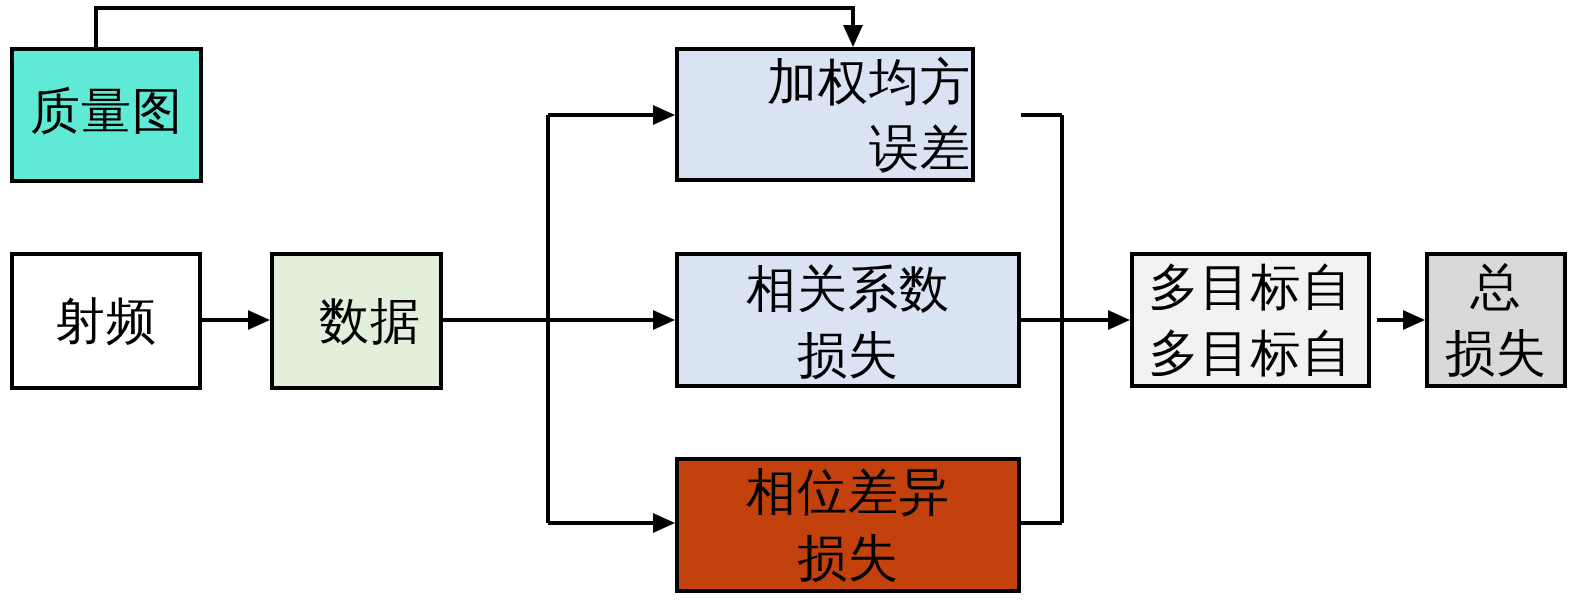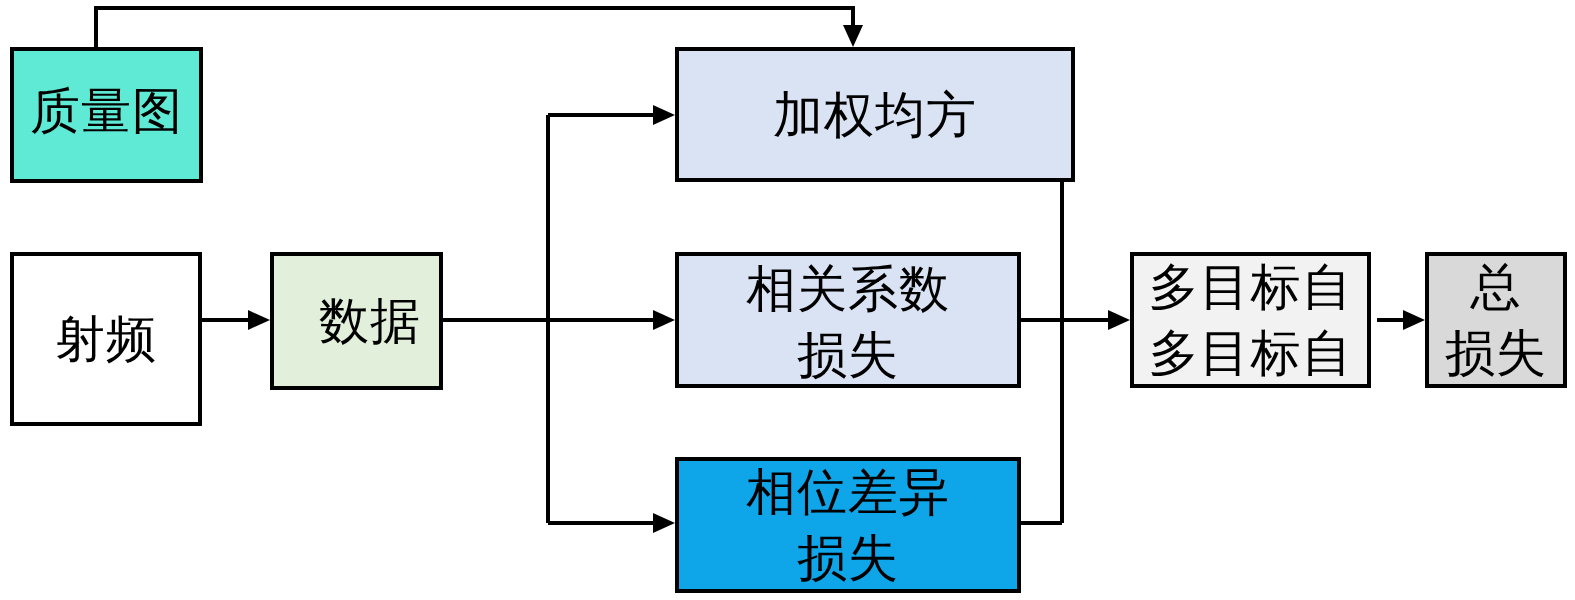--- a/index.html
+++ b/index.html
@@ -40,23 +40,23 @@
     justify-content: center;
     text-align: center;
     color: #000000;
     font-size: 50px;
     line-height: 66px;
     letter-spacing: 1px;
     white-space: nowrap;
   }
   
   #node-quality-map        { left: 10px;   top: 47px;  width: 193px; height: 136px; }
-  #node-rf-signal          { left: 10px;   top: 252px; width: 192px; height: 174px; }
+  #node-rf-signal          { left: 10px;   top: 252px; width: 192px; height: 138px; }
   #node-data-normalization { left: 270px;  top: 252px; width: 173px; height: 138px; }
-  #node-weighted-mse       { left: 675px;  top: 47px;  width: 400px; height: 135px; }
+  #node-weighted-mse       { left: 675px;  top: 47px;  width: 300px; height: 135px; align-items: flex-end; }
   #node-correlation-loss   { left: 675px;  top: 252px; width: 346px; height: 136px; }
   #node-phase-loss         { left: 675px;  top: 457px; width: 346px; height: 136px; }
   #node-multi-objective    { left: 1130px; top: 252px; width: 241px; height: 136px; text-align: right; }
   #node-total-loss         { left: 1425px; top: 252px; width: 142px; height: 136px; }
 </style>
 </head>
 <body>
 
 <div id="stage">
 
@@ -98,28 +98,29 @@
   <div class="node" id="node-rf-signal" style="background-color: rgb(255, 255, 255);">
     <span>射频</span>
   </div>
 
   <div class="node" id="node-data-normalization" style="background-color: rgb(226, 239, 218); padding-left: 27px;">
     <span>数据</span>
   </div>
 
   <div class="node" id="node-weighted-mse" style="background-color: rgb(218, 227, 243);">
     <span>加权均方</span>
+    <span>误差</span>
   </div>
 
   <div class="node" id="node-correlation-loss" style="background-color: rgb(218, 227, 243); justify-content: space-between;">
     <span>相关系数</span>
     <span>损失</span>
   </div>
 
-  <div class="node" id="node-phase-loss" style="background-color: #0ea5e9;">
+  <div class="node" id="node-phase-loss" style="background-color: #c2410c;">
     <span>相位差异</span>
     <span>损失</span>
   </div>
 
   <div class="node" id="node-multi-objective" style="background-color: rgb(242, 242, 242);">
     <span>多目标自</span>
     <span>多目标自</span>
   </div>
 
   <div class="node" id="node-total-loss" style="background-color: rgb(217, 217, 217);">

